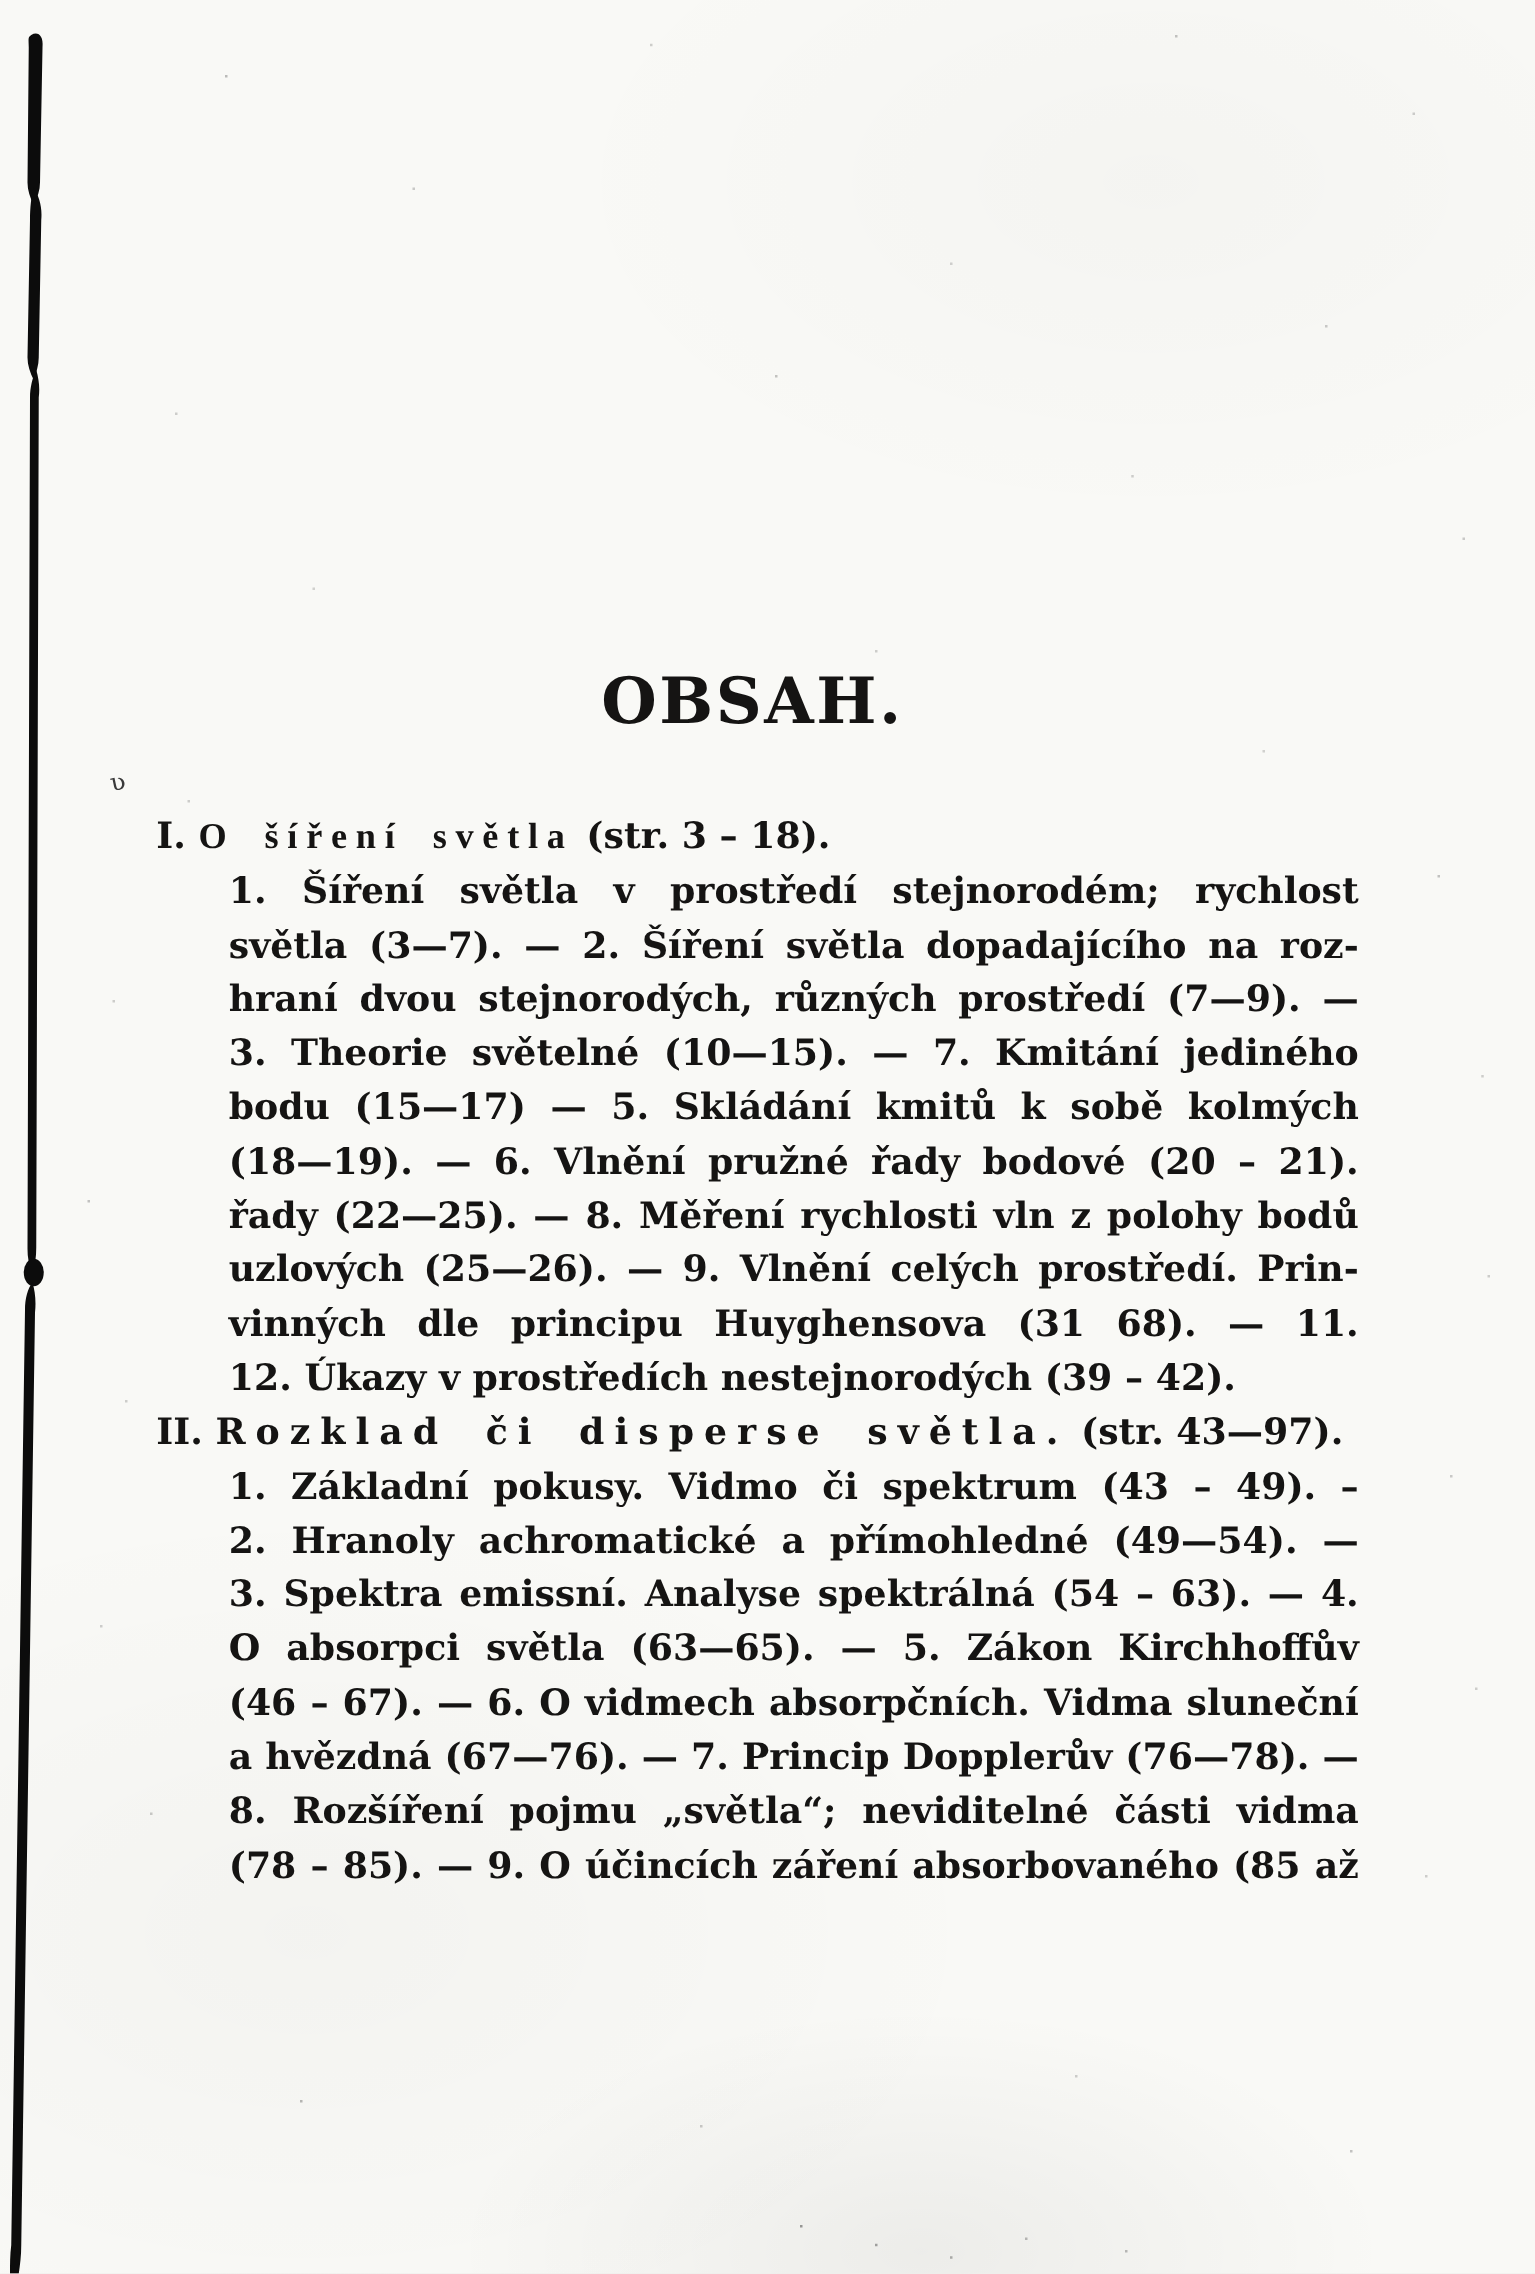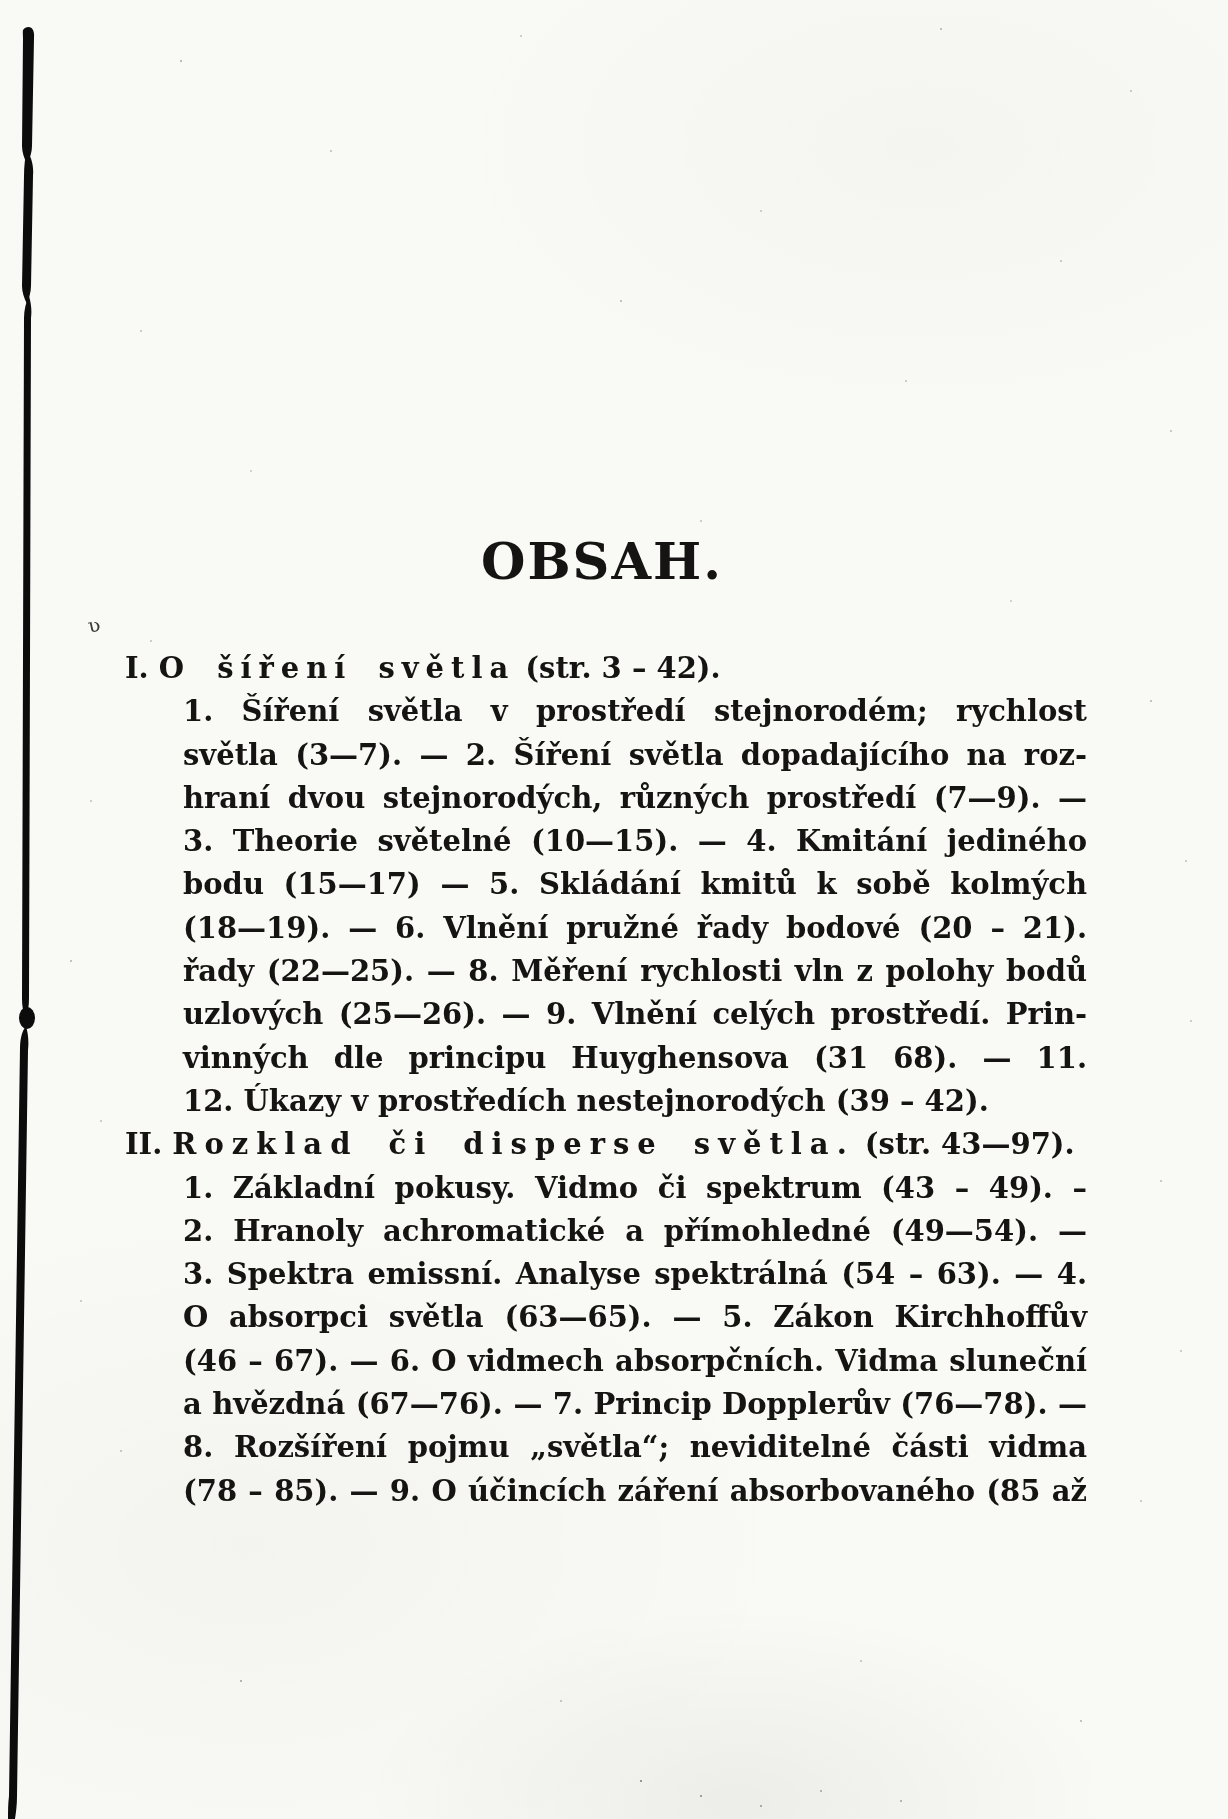--- a/index.html
+++ b/index.html
@@ -86,21 +86,21 @@
   }
   .toc-line.no-justify {
     text-align: right;
     text-align-last: left;
     -moz-text-align-last: left;
   }
   .sec-heading {
     text-indent: -58px;
     white-space: nowrap;
   }
-  .sec-title-sp1 { letter-spacing: 7px; word-spacing: 9px; }
+  .sec-title-sp1 { letter-spacing: 7px; word-spacing: 9px; font-family: Liberation Serif, serif; }
   .sec-title-sp2 { letter-spacing: 8px; word-spacing: 12px; }
 </style>
 </head>
 <body>
 
 <div class="page">
 
   <svg class="binding-svg" width="60" height="1819" viewBox="0 0 60 1819" aria-hidden="true">
     <g fill="#0c0c0c">
       <path d="M25,28 C30,25 35,28 34,38 L32,146 C32,152 30,158 27,164 C24,158 22,152 22,146 L23,38 C23,31 22,30 25,28 Z"></path>
@@ -115,26 +115,26 @@
 
   <span class="stray-mark">ʋ</span>
 
   <h1 class="page-title">OBSAH.</h1>
 
   <div class="toc">
 
     <div class="sec-heading">
       <span>I.</span>
       <span class="sec-title-sp1">O šíření světla</span>
-      <span>(str. 3 – 42).</span>
+      <span>(str. 3 – 18).</span>
     </div>
     <div class="toc-line">1. Šíření světla v prostředí stejnorodém; rychlost</div>
     <div class="toc-line">světla (3—7). — 2. Šíření světla dopadajícího na roz-</div>
     <div class="toc-line">hraní dvou stejnorodých, různých prostředí (7—9). —</div>
-    <div class="toc-line">3. Theorie světelné (10—15). — 4. Kmitání jediného</div>
+    <div class="toc-line">3. Theorie světelné (10—15). — 7. Kmitání jediného</div>
     <div class="toc-line">bodu (15—17) — 5. Skládání kmitů k sobě kolmých</div>
     <div class="toc-line">(18—19). — 6. Vlnění pružné řady bodové (20 – 21).</div>
     <div class="toc-line">řady (22—25). — 8. Měření rychlosti vln z polohy bodů</div>
     <div class="toc-line">uzlových (25—26). — 9. Vlnění celých prostředí. Prin-</div>
     <div class="toc-line">vinných dle principu Huyghensova (31 68). — 11.</div>
     <div class="toc-line no-justify">12. Úkazy v prostředích nestejnorodých (39 – 42).</div>
 
     <div class="sec-heading">
       <span>II.</span>
       <span class="sec-title-sp2">Rozklad či disperse světla.</span>

